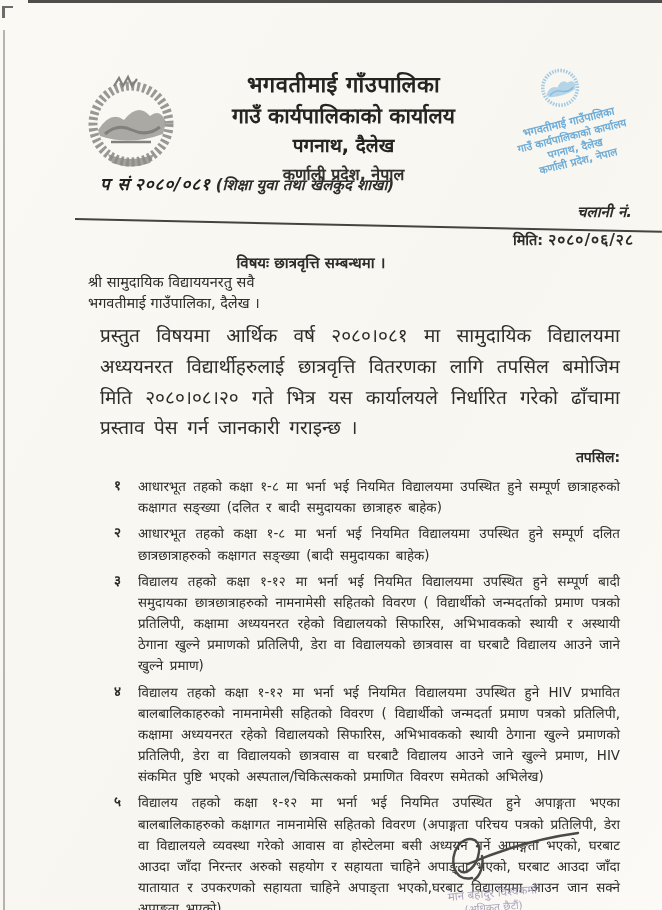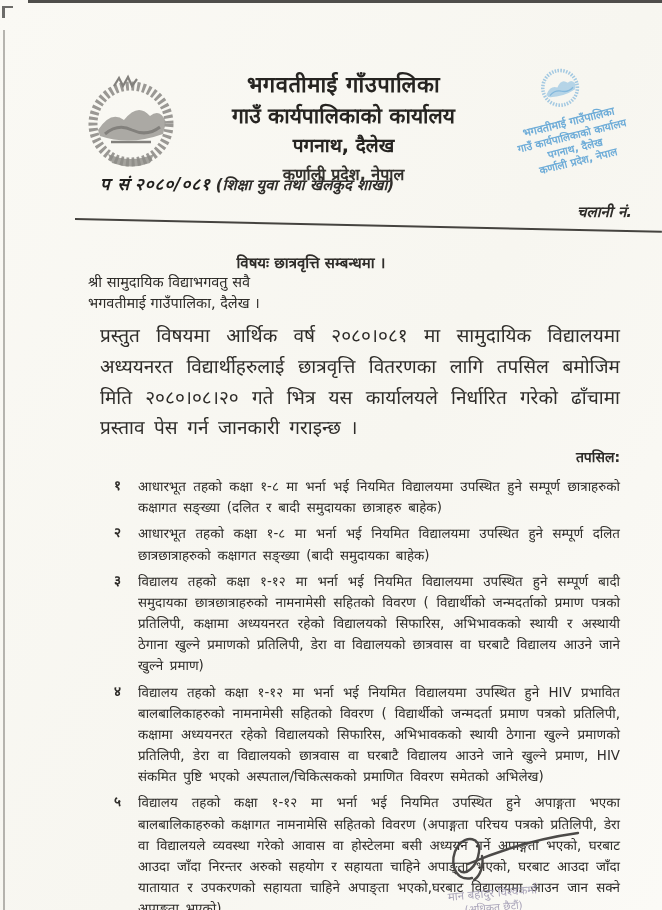--- a/index.html
+++ b/index.html
@@ -103,25 +103,29 @@
     <div class="ref-row">
       <span class="hand">प सं</span>
       <span class="hand">२०८०/०८१</span>
       <span class="ref-section">(शिक्षा युवा तथा खेलकुद शाखा)</span>
     </div>
     <div class="dispatch">चलानी नं.</div>
   </div>
 
   <div class="rule"></div>
 
+  <div class="date-row">
+    <span>मिति:</span>
+    <span class="date-val">२०८०/०६/२८</span>
+  </div>
 
   <div class="subject">विषयः छात्रवृत्ति सम्बन्धमा ।</div>
 
   <div class="addressee">
-    <div>श्री सामुदायिक विद्याभगवतु सवै</div>
+    <div>श्री सामुदायिक विद्याययनरतु सवै</div>
     <div class="addr2">भगवतीमाई गाउँपालिका, दैलेख ।</div>
   </div>
 
   <div class="body-block">
     <div class="opening">प्रस्तुत विषयमा आर्थिक वर्ष २०८०।०८१ मा सामुदायिक विद्यालयमा अध्ययनरत विद्यार्थीहरुलाई छात्रवृत्ति वितरणका लागि तपसिल बमोजिम मिति २०८०।०८।२० गते भित्र यस कार्यालयले निर्धारित गरेको ढाँचामा प्रस्ताव पेस गर्न जानकारी गराइन्छ ।</div>
     <div class="tapasil">तपसिल:</div>
 
     <div class="items">
       <div class="item">
         <div class="inum">१</div>

